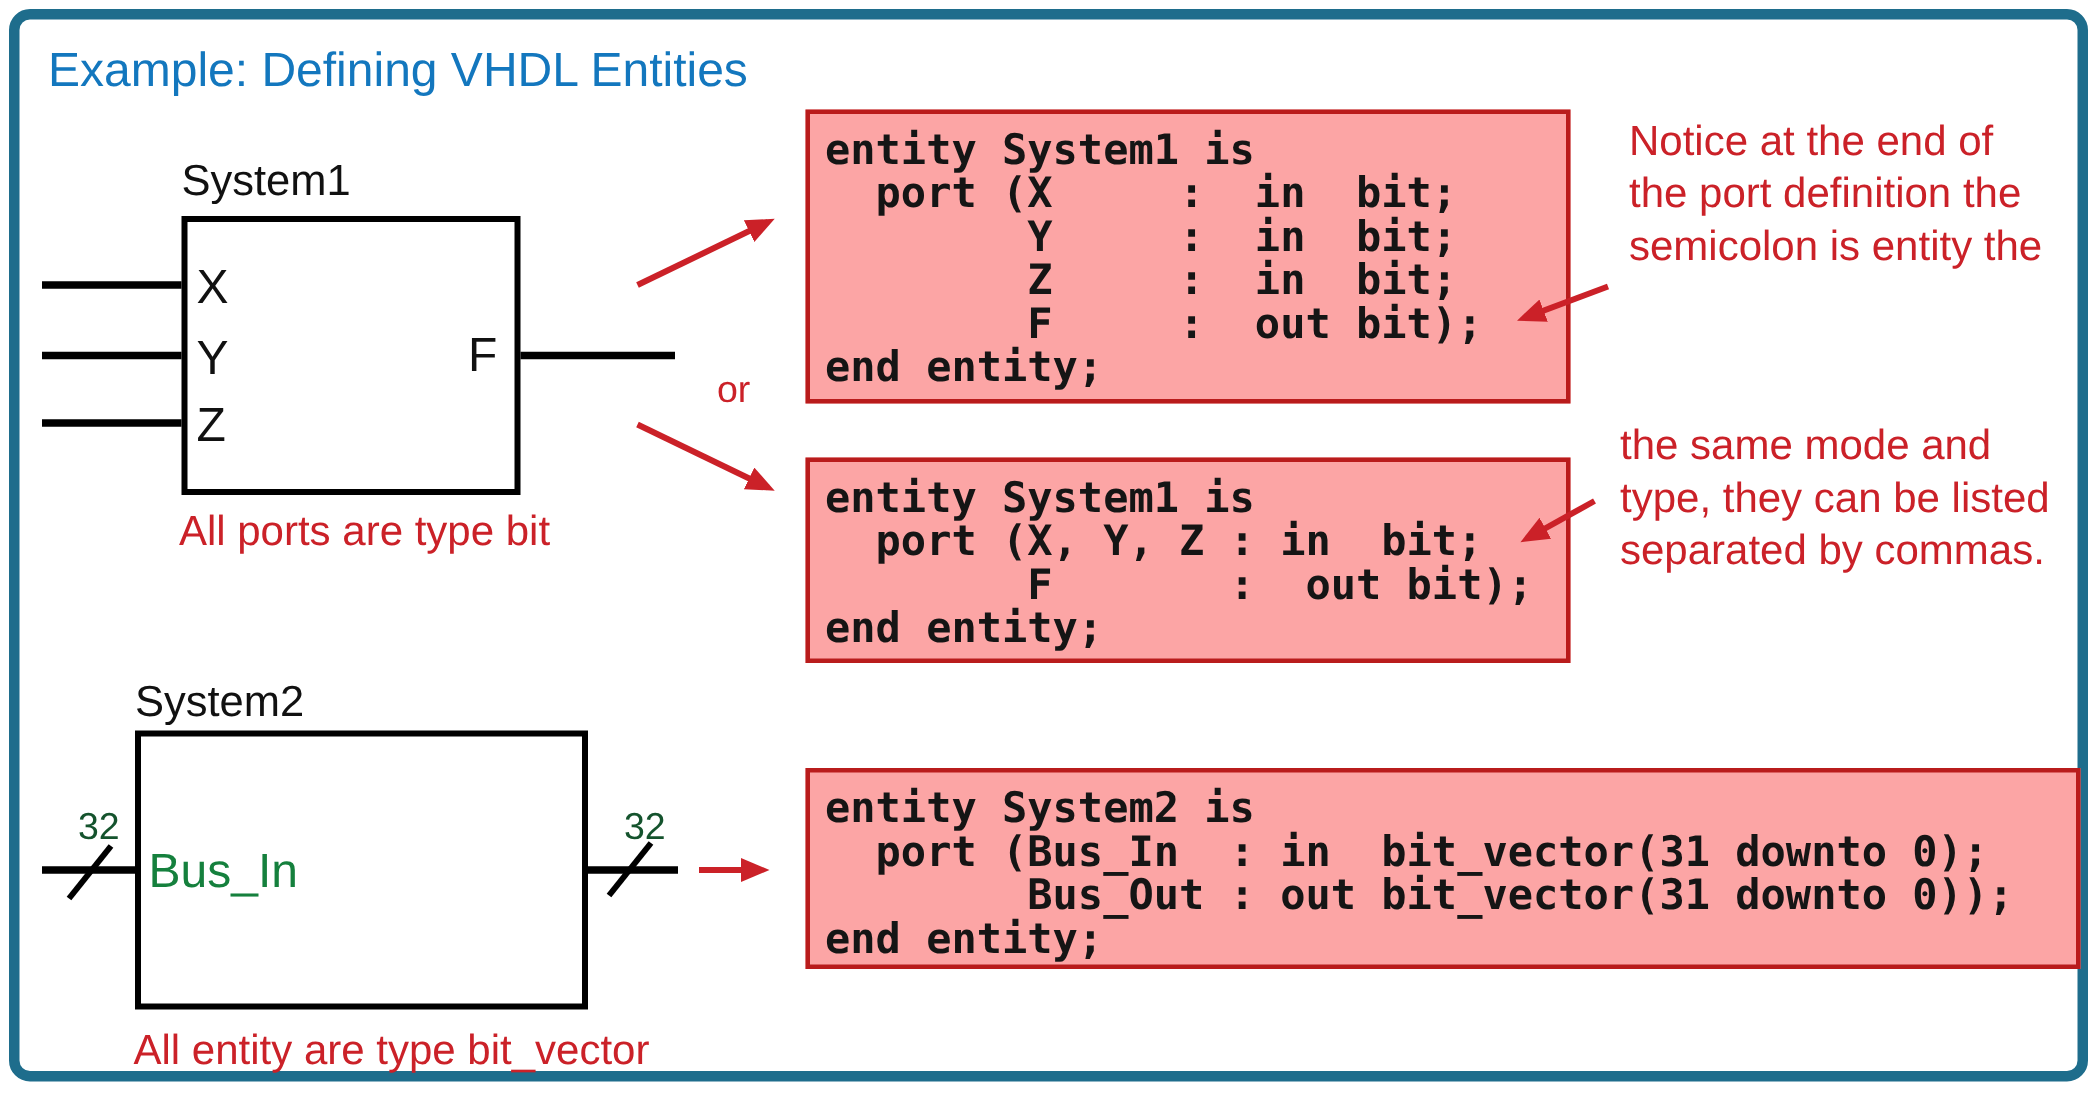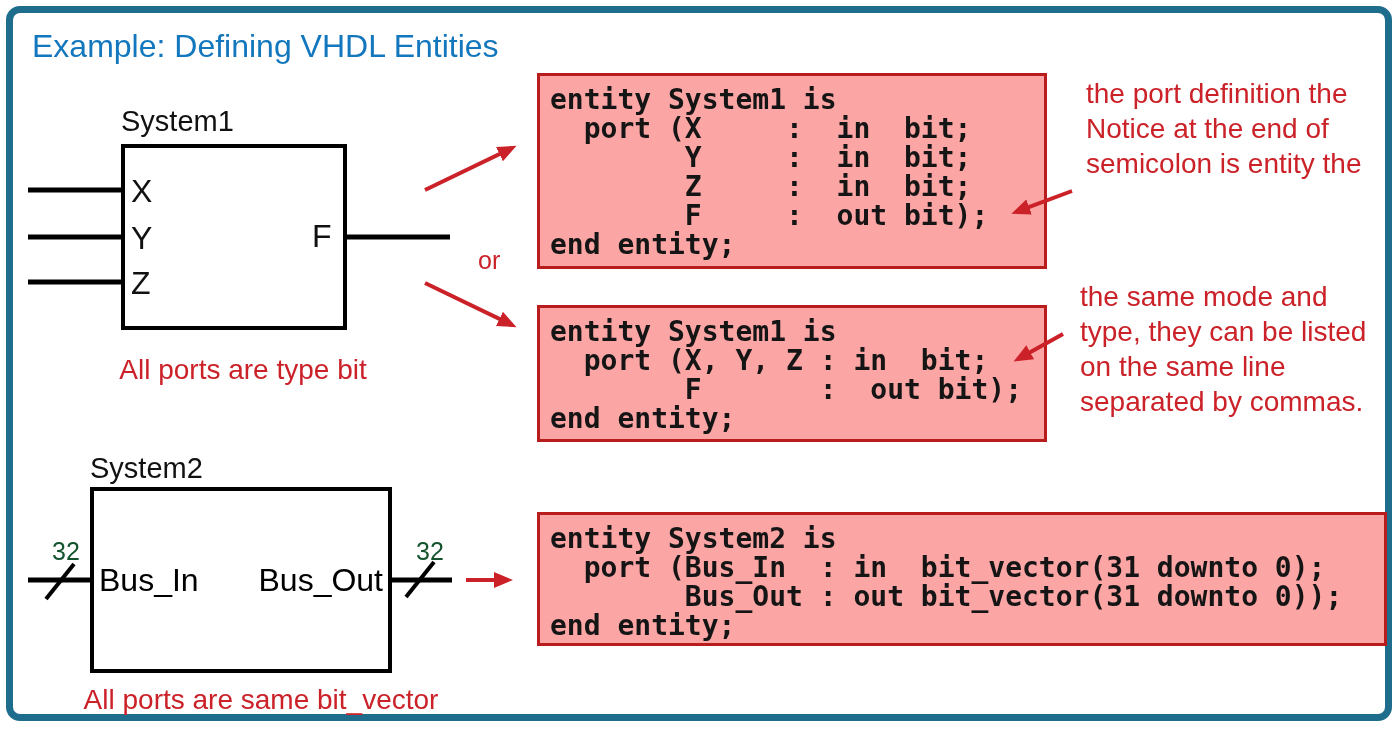--- a/index.html
+++ b/index.html
@@ -18,21 +18,21 @@
   .blackbox{
     position:absolute;border:4px solid #000;box-sizing:border-box;background:#fff;
   }
   .sys-label{
     position:absolute;font-size:29px;color:#111;text-align:left;white-space:nowrap;
   }
   .port-label{
     position:absolute;font-size:32px;color:#111;white-space:nowrap;
   }
   .bus-label{
-    position:absolute;font-size:32px;color:#000000;white-space:nowrap;
+    position:absolute;font-size:32px;color:#15803d;white-space:nowrap;
   }
   .bus-width{
     position:absolute;font-size:25px;color:#14532d;white-space:nowrap;
   }
   .red-caption{
     position:absolute;font-size:28px;color:#CB2128;text-align:center;white-space:nowrap;
   }
   .or-label{
     position:absolute;left:478px;top:246px;font-size:25px;color:#CB2128;
   }
@@ -60,21 +60,21 @@
   <div class="frame"></div>
 
   <div class="page-title">Example: Defining VHDL Entities</div>
 
   <div class="sys-label" style="left:121px;top:105px;width:226px;">System1</div>
   <div class="blackbox" style="left:121px;top:144px;width:226px;height:186px;"></div>
   <div class="port-label" style="left:131px;top:173px;">X</div>
   <div class="port-label" style="left:131px;top:220px;">Y</div>
   <div class="port-label" style="left:131px;top:265px;">Z</div>
   <div class="port-label" style="left:312px;top:218px;">F</div>
-  <div class="red-caption" style="left:113px;top:354px;width:260px;">All ports are type bit</div>
+  <div class="red-caption" style="left:113px;top:338px;width:260px;">All ports are type bit</div>
 
   <div class="or-label">or</div>
 
   <div class="code-box" style="left:537px;top:73px;width:510px;height:196px;">
     <pre>entity System1 is
   port (X     :  in  bit;
         Y     :  in  bit;
         Z     :  in  bit;
         F     :  out bit);
 end entity;</pre>
@@ -88,39 +88,37 @@
   </div>
 
   <div class="code-box" style="left:537px;top:512px;width:850px;height:134px;">
     <pre>entity System2 is
   port (Bus_In  : in  bit_vector(31 downto 0);
         Bus_Out : out bit_vector(31 downto 0));
 end entity;</pre>
   </div>
 
   <div class="annotation" style="left:1086px;top:76px;">
+    <div>Notice at the end of</div>
     <div>the port definition the</div>
-    <div>Notice at the end of</div>
     <div>semicolon is entity the</div>
   </div>
 
   <div class="annotation" style="left:1080px;top:279px;">
     <div>the same mode and</div>
     <div>type, they can be listed</div>
-    <div>on the same line</div>
     <div>separated by commas.</div>
   </div>
 
   <div class="sys-label" style="left:90px;top:452px;width:302px;">System2</div>
   <div class="blackbox" style="left:90px;top:487px;width:302px;height:186px;"></div>
   <div class="bus-label" style="left:99px;top:562px;">Bus_In</div>
-  <div class="bus-label" style="left:230px;top:562px;width:153px;text-align:right;">Bus_Out</div>
   <div class="bus-width" style="left:52px;top:537px;">32</div>
   <div class="bus-width" style="left:416px;top:537px;">32</div>
-  <div class="red-caption" style="left:83px;top:684px;width:356px;">All ports are same bit_vector</div>
+  <div class="red-caption" style="left:83px;top:684px;width:356px;">All entity are type bit_vector</div>
 
   <svg class="connector-layer" viewBox="0 0 1400 729" xmlns="http://www.w3.org/2000/svg">
     <defs>
       <marker id="redhead" markerUnits="userSpaceOnUse" markerWidth="20" markerHeight="18" refX="14" refY="8" orient="auto">
         <path d="M0,0 L19,8 L0,16 Z" fill="#CB2128"></path>
       </marker>
     </defs>
 
     <line x1="28" y1="190" x2="121" y2="190" stroke="#000" stroke-width="5"></line>
     <line x1="28" y1="237" x2="121" y2="237" stroke="#000" stroke-width="5"></line>

